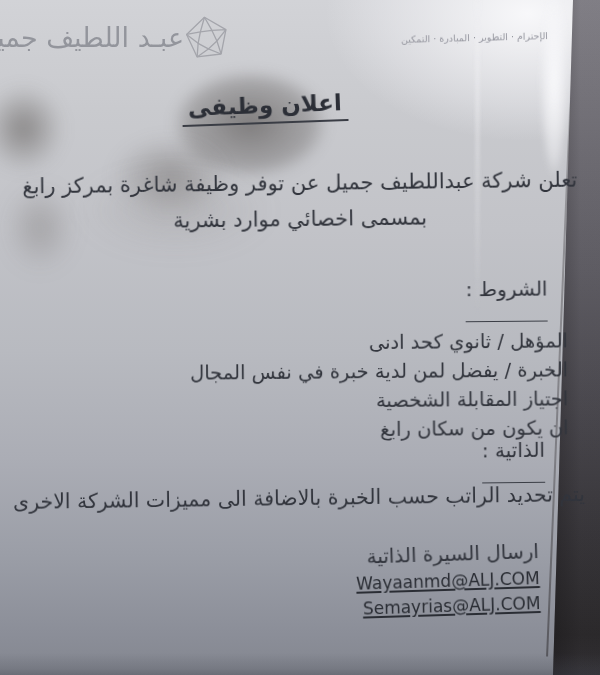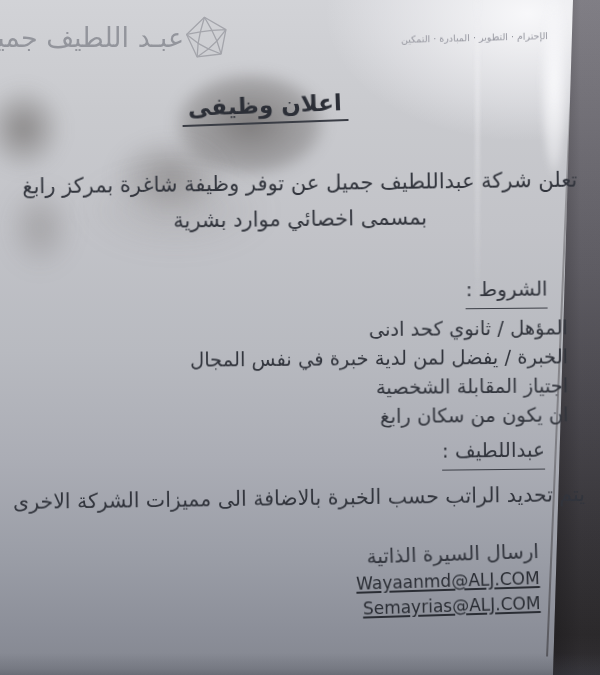--- a/index.html
+++ b/index.html
@@ -52,21 +52,21 @@
 
   
   .ink{color:#31343c;filter:blur(.35px);}
   .title-wrap{position:absolute;top:92px;left:150px;width:230px;text-align:center;transform:rotate(-2.1deg);}
   .title-wrap span{display:inline-block;font-size:23px;font-weight:bold;color:#2c2f37;
     border-bottom:2.5px solid #3a3d45;padding:0 6px 4px;}
   .intro{position:absolute;top:165px;left:14px;width:572px;text-align:center;direction:rtl;
     font-size:21px;line-height:36px;transform:rotate(-.7deg);}
   .section{position:absolute;direction:rtl;text-align:right;}
   .sec-heading{display:inline-block;font-size:20px;border-bottom:1.8px solid #3a3d45;
-    padding-bottom:7px;margin:0 20px 5px 0;}
+    padding-bottom:20px;margin:0 20px 5px 0;}
   .req{top:278px;right:32px;transform:rotate(-.5deg);}
   .req-item{font-size:19.5px;line-height:29px;white-space:nowrap;}
   .ben{top:438px;right:35px;transform:rotate(-.6deg);}
   .benefits-line{position:absolute;top:486px;left:12px;width:574px;text-align:center;direction:rtl;
     font-size:20.5px;transform:rotate(-.8deg);}
   .contact{position:absolute;top:536px;right:60px;direction:rtl;text-align:right;
     transform:rotate(-1.8deg);transform-origin:right center;}
   .cv-line{font-size:20px;line-height:30px;white-space:nowrap;}
   .email{display:block;font-size:17px;line-height:24.5px;color:#2a2d34;direction:ltr;
     text-decoration:underline;text-underline-offset:2px;text-decoration-thickness:1.5px;white-space:nowrap;}
@@ -105,21 +105,21 @@
 
   <div class="section req ink">
     <span class="sec-heading">الشروط :</span>
     <div class="req-item">المؤهل / ثانوي كحد ادنى</div>
     <div class="req-item">الخبرة / يفضل لمن لدية خبرة في نفس المجال</div>
     <div class="req-item">اجتياز المقابلة الشخصية</div>
     <div class="req-item">ان يكون من سكان رابغ</div>
   </div>
 
   <div class="section ben ink">
-    <span class="sec-heading">عبداللطيف :</span>
+    <span class="sec-heading">الذاتية :</span>
   </div>
 
   <div class="benefits-line ink">يتم تحديد الراتب حسب الخبرة بالاضافة الى مميزات الشركة الاخرى</div>
 
   <div class="contact ink">
     <div class="cv-line">ارسال السيرة الذاتية</div>
     <span class="email">Wayaanmd@ALJ.COM</span>
     <span class="email">Semayrias@ALJ.COM</span>
   </div>
 

